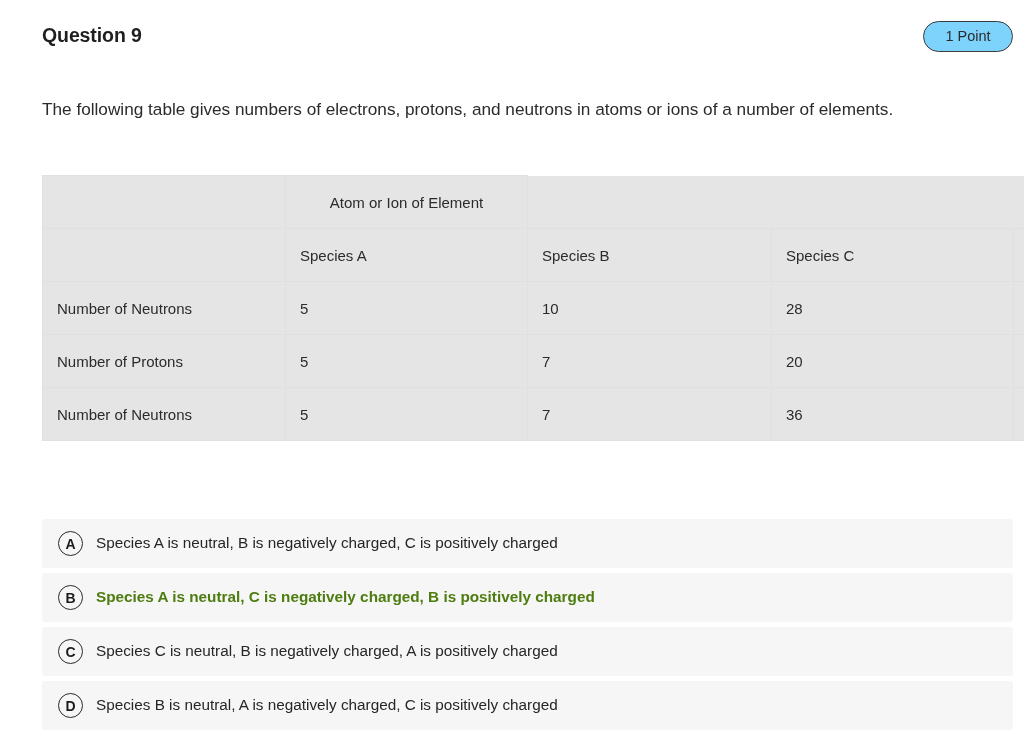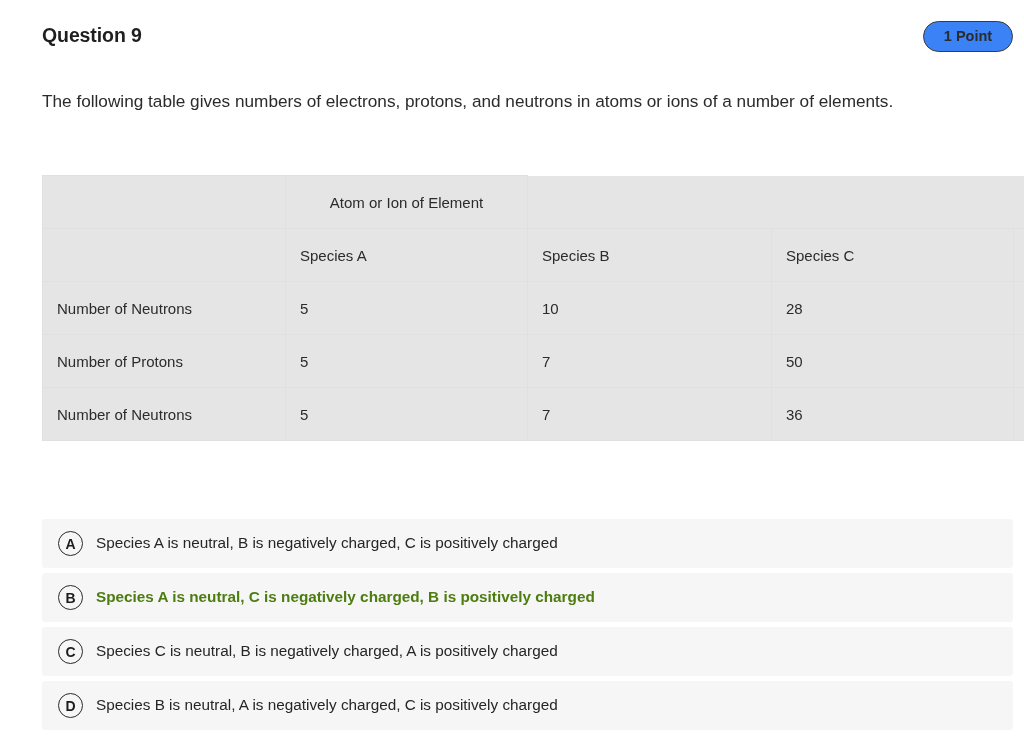--- a/index.html
+++ b/index.html
@@ -48,33 +48,33 @@
   .point-badge {
     display: inline-flex;
     align-items: center;
     justify-content: center;
     min-width: 90px;
     height: 31px;
     padding: 0 16px;
     box-sizing: border-box;
     border: 1.3px solid #3c3c3c;
     border-radius: 18px;
-    background: #3b82f6;
+    background: #7dd3fc;
     font-size: 14.5px;
-    font-weight: bold;
+    font-weight: normal;
     color: #2b2b2b;
     white-space: nowrap;
     line-height: 1;
   }
 
   
   .q-prompt {
     position: absolute;
     left: 42px;
-    top: 84px;
+    top: 92px;
     width: 975px;
     font-size: 17.2px;
     line-height: 34px;
     color: #2b2b2b;
     font-weight: normal;
   }
 
   
   .table-wrap {
     position: absolute;
@@ -207,21 +207,21 @@
           <td class="col-a">5</td>
           <td class="col-b">10</td>
           <td class="col-c">28</td>
           <td class="col-d"></td>
         </tr>
 
         <tr>
           <td class="col-label">Number of Protons</td>
           <td class="col-a">5</td>
           <td class="col-b">7</td>
-          <td class="col-c">50</td>
+          <td class="col-c">20</td>
           <td class="col-d"></td>
         </tr>
 
         <tr>
           <td class="col-label">Number of Neutrons</td>
           <td class="col-a">5</td>
           <td class="col-b">7</td>
           <td class="col-c">36</td>
           <td class="col-d"></td>
         </tr>

